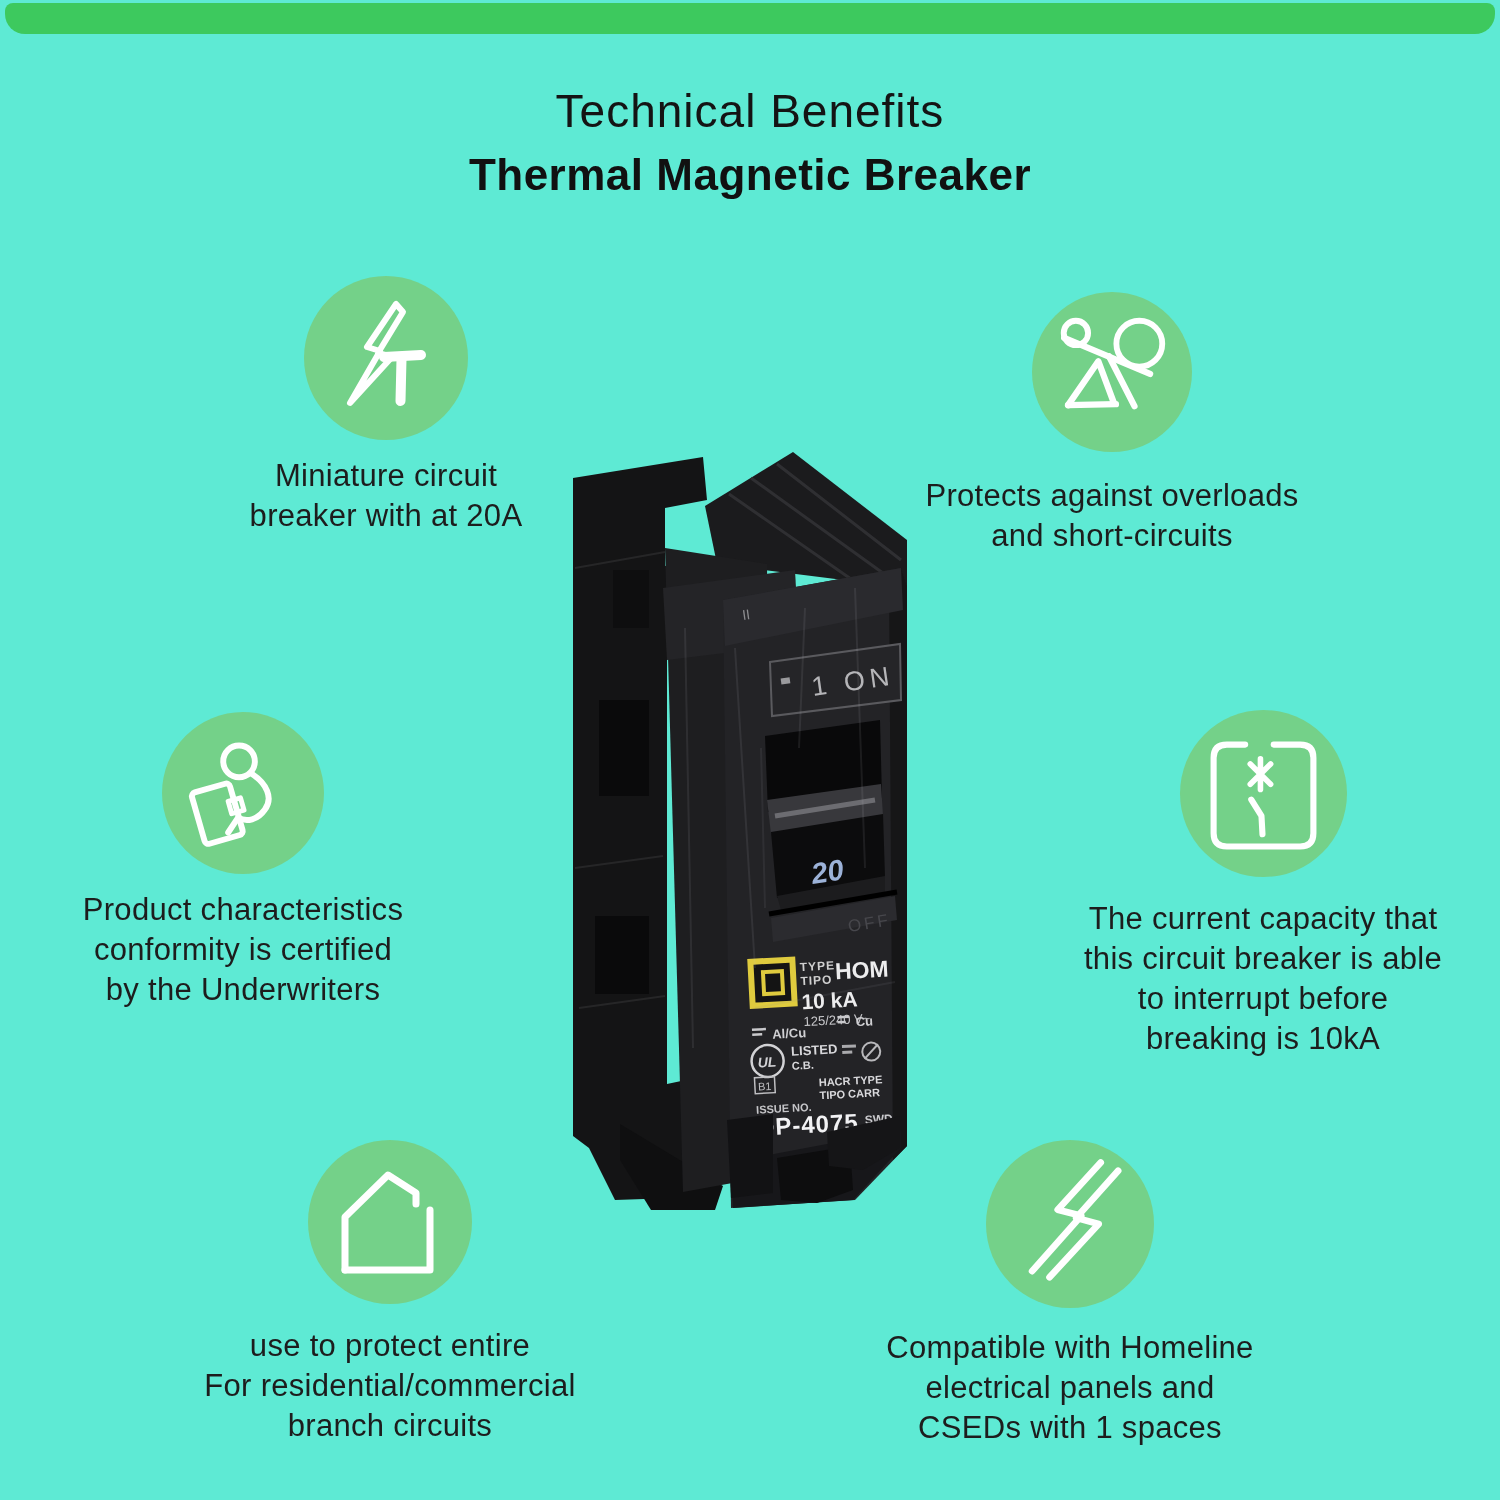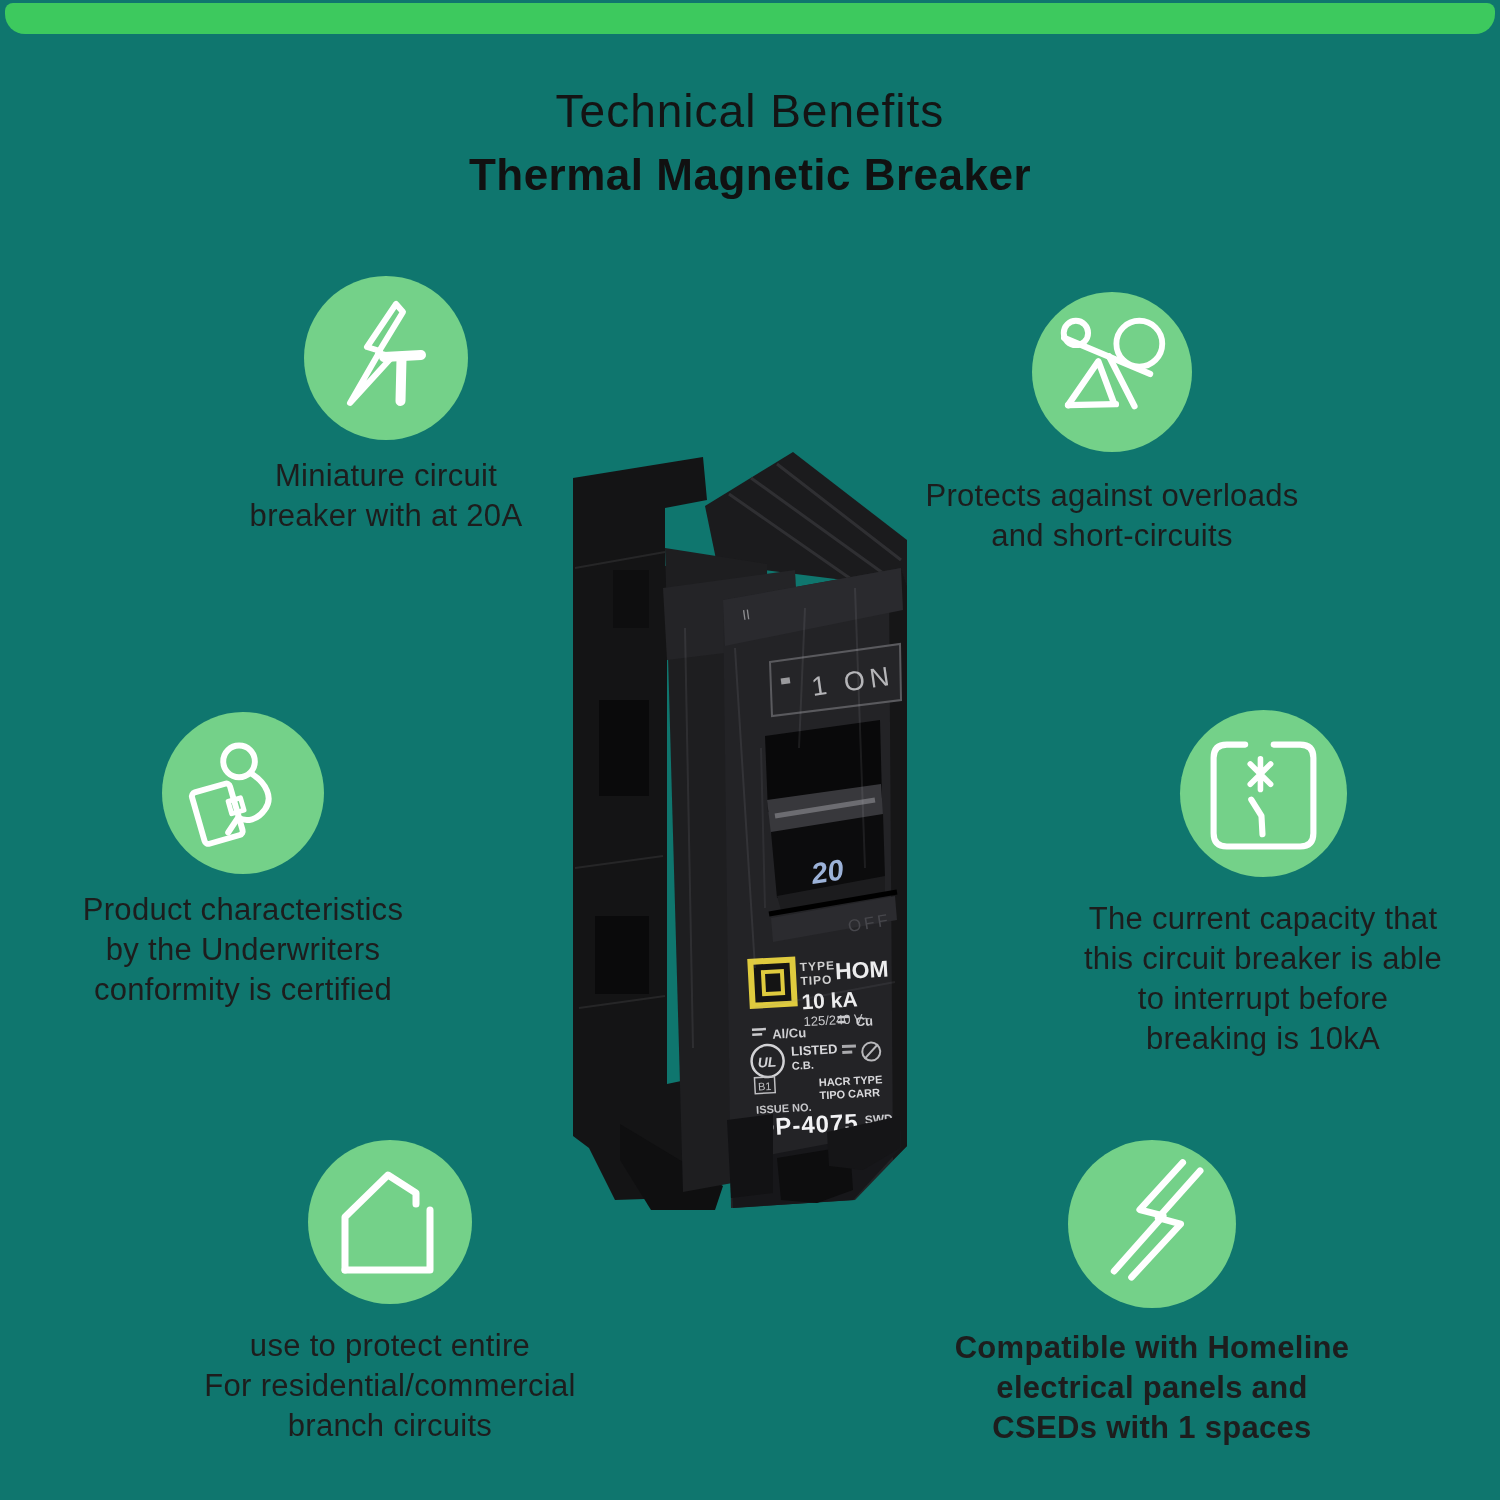--- a/index.html
+++ b/index.html
@@ -1,17 +1,17 @@
 <!DOCTYPE html>
 <html><head>
 <meta charset="utf-8">
 <style>
   html,body{margin:0;padding:0;background:#ffffff;}
   .canvas{
-    position:relative;width:1500px;height:1500px;background:#0f766e;overflow:hidden;
+    position:relative;width:1500px;height:1500px;background:#5eead4;overflow:hidden;
     font-family:"Liberation Sans", sans-serif;color:#1d1d1d;
   }
   .top-bar{
     position:absolute;left:5px;top:3px;width:1490px;height:31px;
     border-radius:8px 8px 20px 20px;
   }
   .title{
     position:absolute;top:84px;left:0;width:100%;text-align:center;
     font-size:46px;font-weight:400;color:#141414;letter-spacing:1px;
   }
@@ -33,21 +33,21 @@
   .f1{left:136px;top:276px;width:500px;}
   .f1 .feature-text{margin-top:16px;}
   .f2{left:862px;top:292px;width:500px;}
   .f2 .feature-text{margin-top:24px;}
   .f3{left:13px;top:712px;width:460px;}
   .f3 .feature-text{margin-top:16px;}
   .f4{left:1013px;top:710px;width:500px;}
   .f4 .feature-text{margin-top:22px;}
   .f5{left:140px;top:1140px;width:500px;}
   .f5 .feature-text{margin-top:22px;}
-  .f6{left:902px;top:1140px;width:500px;font-weight:bold;}
+  .f6{left:820px;top:1140px;width:500px;}
   .f6 .feature-text{margin-top:20px;}
   .breaker{position:absolute;left:555px;top:448px;width:360px;height:770px;}
   .lbl{font-family:"Liberation Sans", sans-serif;}
 </style>
 </head>
 <body>
 
 <div class="canvas">
 
   <div class="top-bar" style="background:#3dc95e;"></div>
@@ -92,22 +92,22 @@
         <circle class="icon-stroke" stroke-width="6" cx="78" cy="50" r="16"></circle>
         <path class="icon-stroke" stroke-width="6" d="M90 62 C106 72 113 87 104 99 C97 109 86 112 77 107 L67 122"></path>
         <g transform="rotate(-16 56 103)">
           <rect class="icon-stroke" stroke-width="6" x="36" y="76" width="40" height="54" rx="4"></rect>
           <rect class="icon-stroke" stroke-width="5" x="70" y="94" width="13" height="13"></rect>
         </g>
       </svg>
     </div>
     <div class="feature-text">
       <span>Product characteristics</span>
+      <span>conformity is certified</span>
       <span>by the Underwriters</span>
-      <span>conformity is certified</span>
     </div>
   </div>
 
   <div class="feature f4">
     <div class="icon-circle" style="background:#74d189;width:167px;height:167px;">
       <svg viewBox="0 0 164 164">
         <path class="icon-stroke" stroke-width="6" d="M64 34 L46 34 Q33 34 33 47 L33 121 Q33 134 46 134 L118 134 Q131 134 131 121 L131 47 Q131 34 118 34 L92 34"></path>
         <path class="icon-stroke" stroke-width="5.5" d="M69 53 L89 73 M89 53 L69 73 M79 48 L79 78"></path>
         <path class="icon-stroke" stroke-width="6" d="M70 88 L80 104 L81 122"></path>
       </svg>

